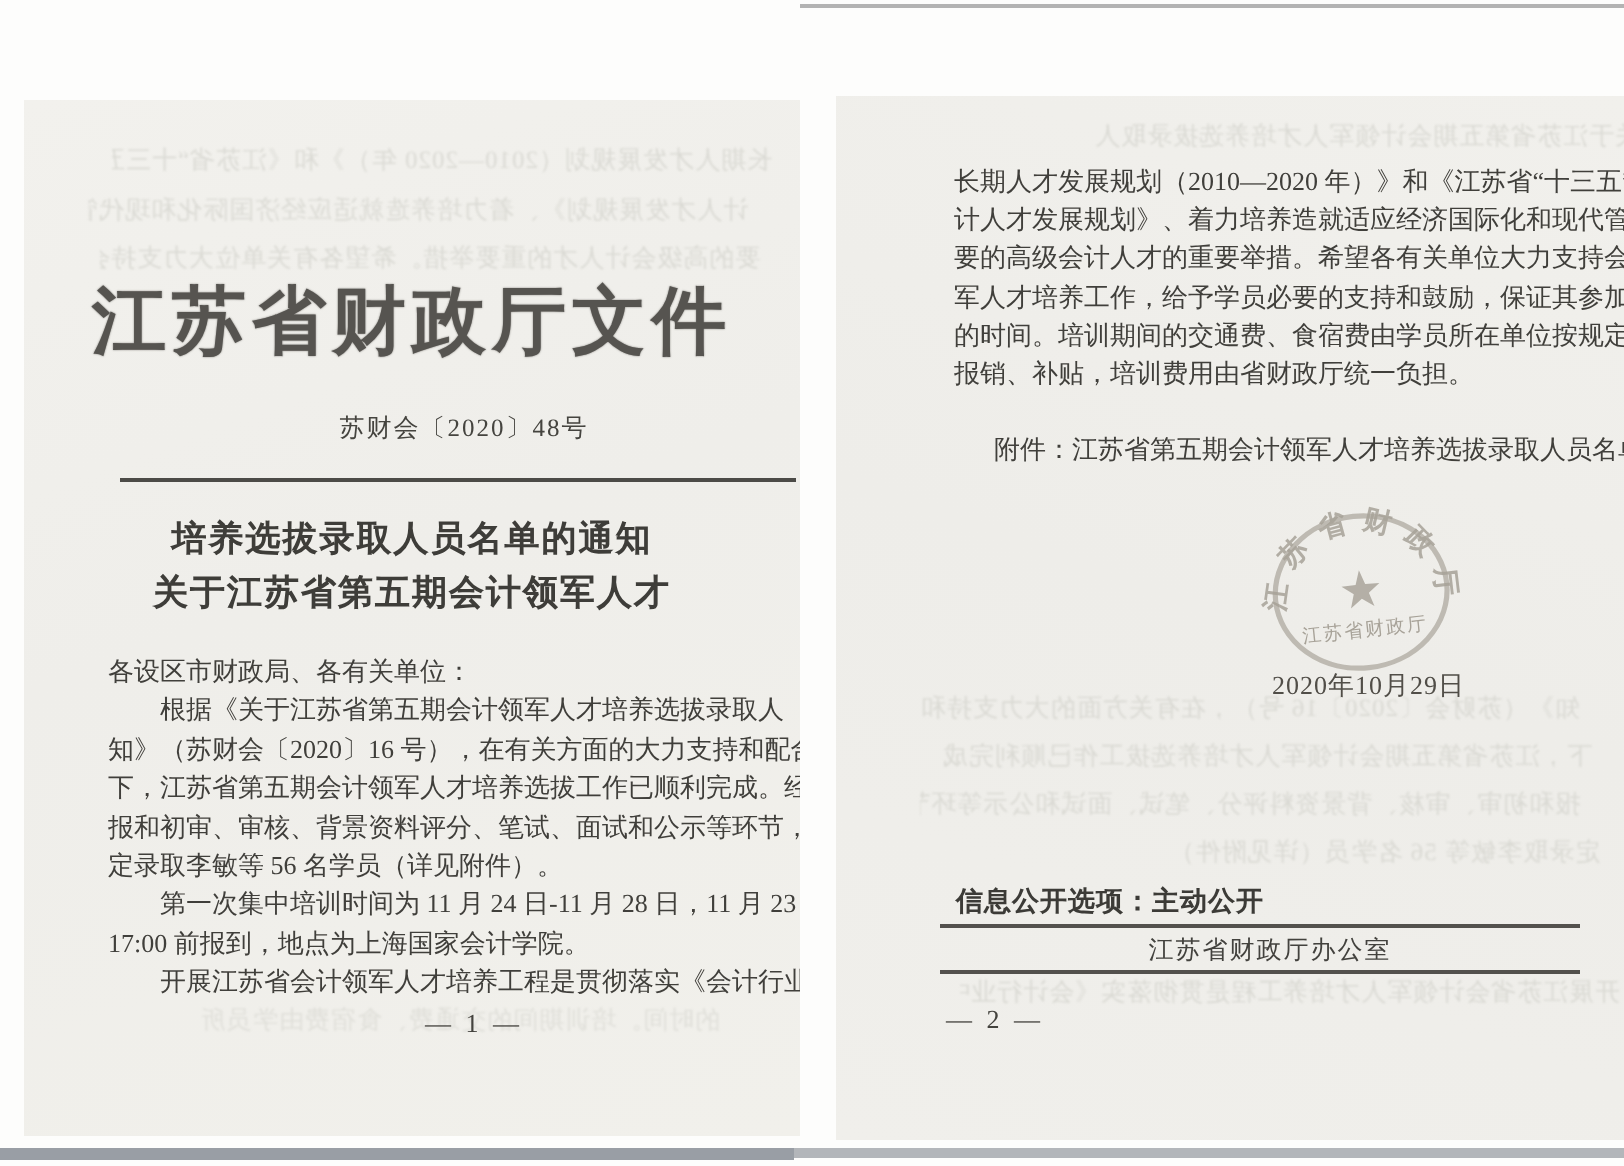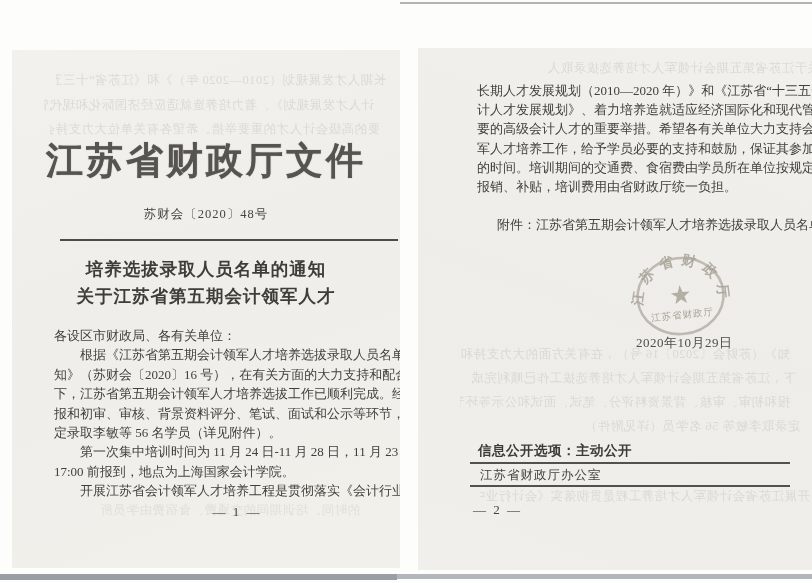--- a/index.html
+++ b/index.html
@@ -29,21 +29,21 @@
   }
 
   
   .agency-header{
     position:absolute;top:86px;left:0;width:100%;text-align:center;
     font-size:37px;font-weight:bold;letter-spacing:3px;color:#565450;
     text-shadow:0 0 1px #7a7873;
   }
   .doc-number{
     position:absolute;top:156px;left:0;width:100%;text-align:center;
-    font-size:12.5px;color:#45443f;letter-spacing:1px;
+    font-size:12.5px;color:#45443f;letter-spacing:1px;padding-left:26px;
   }
   .red-rule{position:absolute;top:189px;left:48px;width:338px;height:2px;background:#4c4b47;}
   .notice-title{
     position:absolute;top:206px;left:0;width:100%;text-align:center;
     font-size:17.5px;font-weight:bold;color:#3e3d39;line-height:27px;letter-spacing:1px;
   }
   .body-block{position:absolute;font-size:13px;color:#403f3b;}
   .p1-body{top:276px;left:42px;width:350px;line-height:19.4px;}
   .body-block .line{white-space:nowrap;}
   .body-block .indent{padding-left:26px;}
@@ -74,21 +74,21 @@
   .info-label{
     position:absolute;top:394px;left:60px;
     font-size:13.5px;font-weight:bold;color:#3c3b37;letter-spacing:.5px;
   }
   .info-rule{position:absolute;left:52px;width:320px;height:2px;background:#53514d;}
   .rule-top{top:414px;}
   .rule-bottom{top:437px;}
   .info-row{
     position:absolute;top:419px;left:52px;width:320px;
     display:flex;align-items:center;
-    font-size:12.5px;color:#434差23e;color:#43423e;
+    font-size:12.5px;color:#434差23e;color:#43423e;flex-direction:column;
   }
   .info-row .issuer{padding-left:10px;letter-spacing:1px;}
   .p2-pagenum{
     position:absolute;top:454px;left:55px;
     font-size:13px;color:#44433e;letter-spacing:2px;
   }
   .p2-bleed-a{top:12px;left:72px;}
   .p2-bleed-b{top:298px;left:42px;}
   .p2-bleed-c{top:322px;left:48px;}
   .p2-bleed-d{top:346px;left:42px;}
@@ -112,21 +112,21 @@
   <div class="red-rule"></div>
 
   <div class="notice-title">
     <div>培养选拔录取人员名单的通知</div>
     <div>关于江苏省第五期会计领军人才</div>
   </div>
 
   <div class="body-block p1-body">
 
   <div class="line">各设区市财政局、各有关单位：</div>
-      <div class="line indent">根据《江苏省第五期会计领军人才培养选拔录取人员名单</div>
+      <div class="line indent">根据《关于江苏省第五期会计领军人才培养选拔录取人</div>
       <div class="line">知》（苏财会〔2020〕16 号），在有关方面的大力支持和配合</div>
       <div class="line">下，江苏省第五期会计领军人才培养选拔工作已顺利完成。经申</div>
       <div class="line">报和初审、审核、背景资料评分、笔试、面试和公示等环节，确</div>
       <div class="line">定录取李敏等 56 名学员（详见附件）。</div>
       <div class="line indent">第一次集中培训时间为 11 月 24 日-11 月 28 日，11 月 23 日</div>
       <div class="line">17:00 前报到，地点为上海国家会计学院。</div>
       <div class="line indent">开展江苏省会计领军人才培养工程是贯彻落实《会计行业中</div>
     </div>
 
   <div class="p1-pagenum">— 1 —</div>

